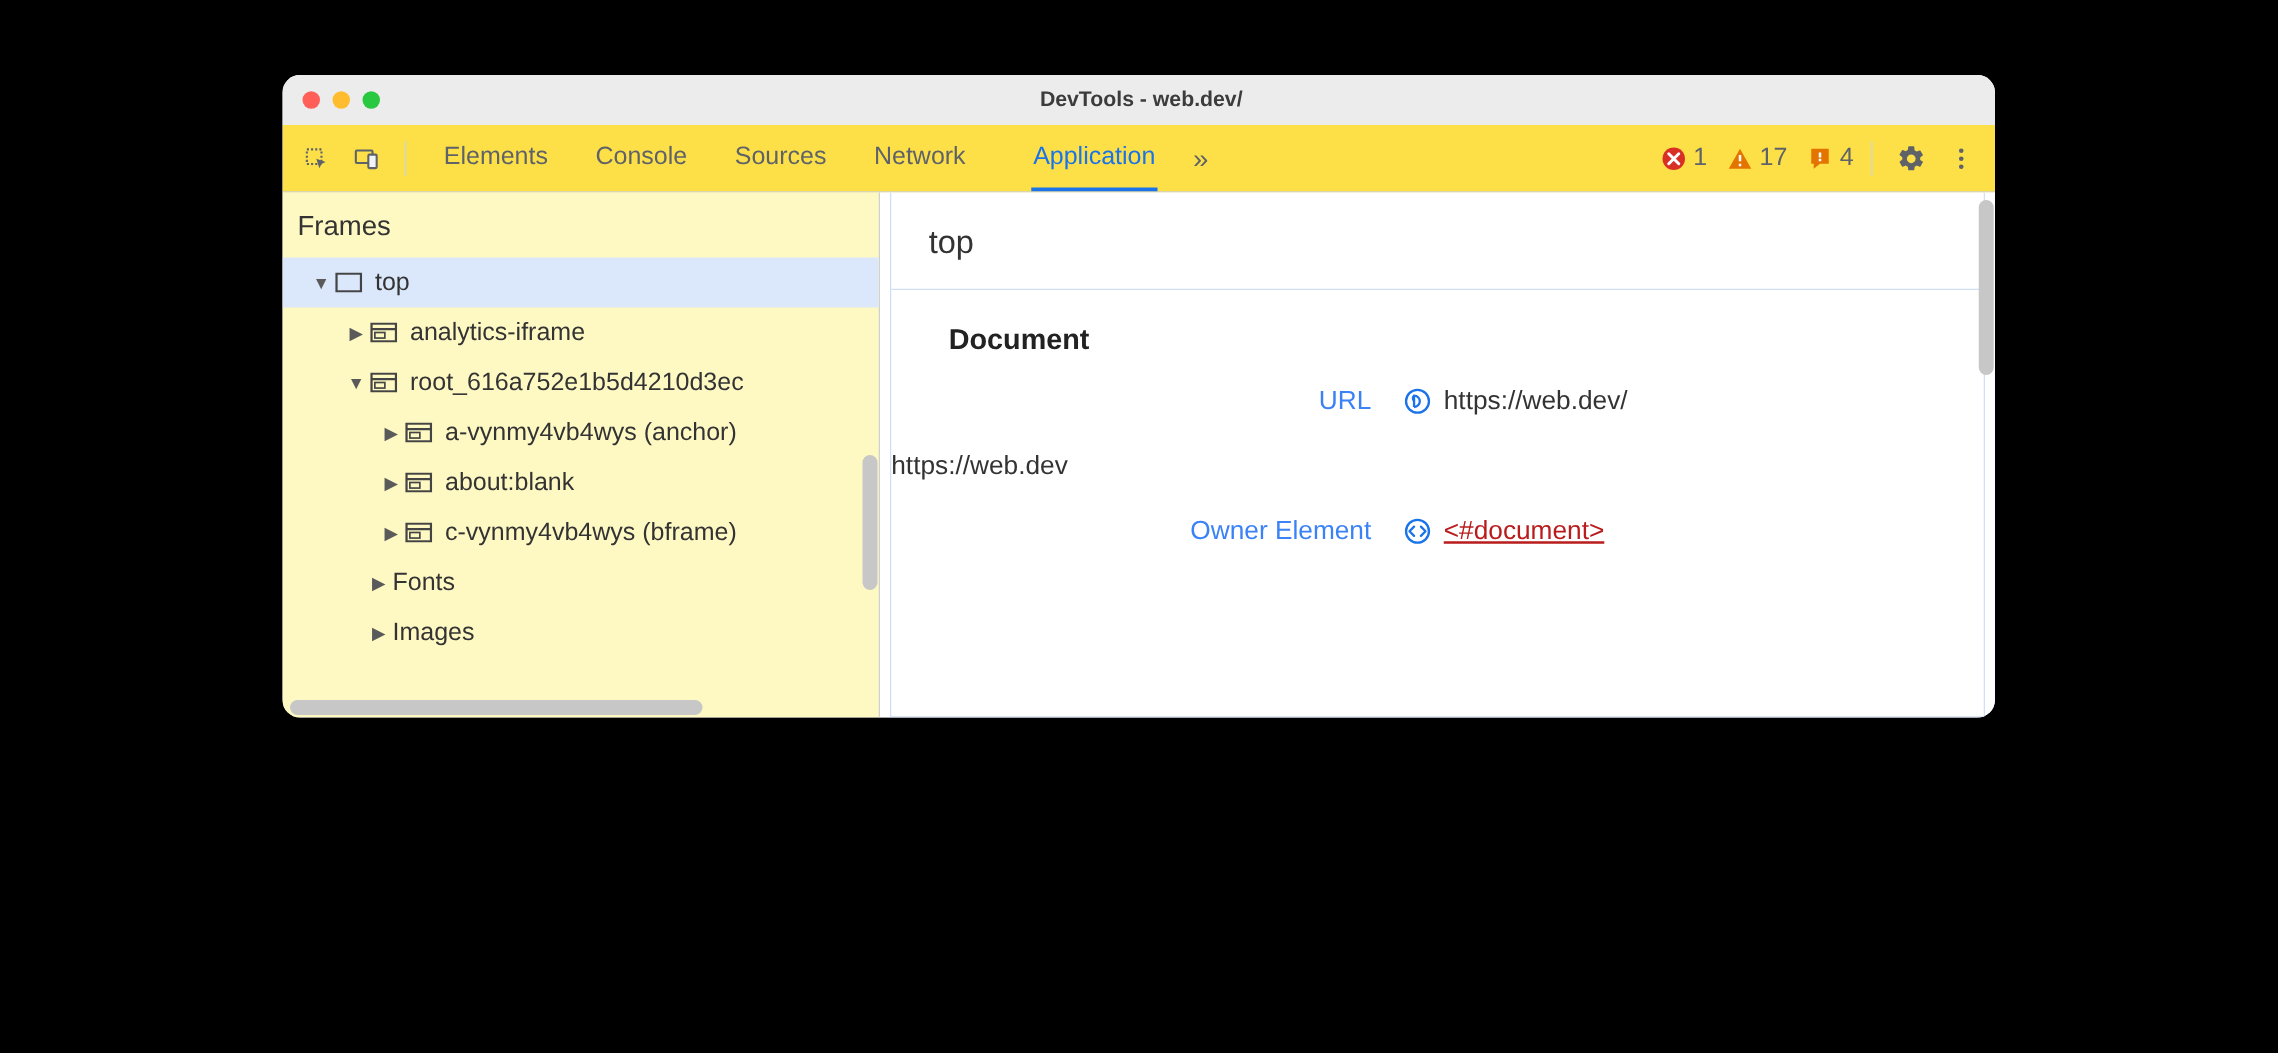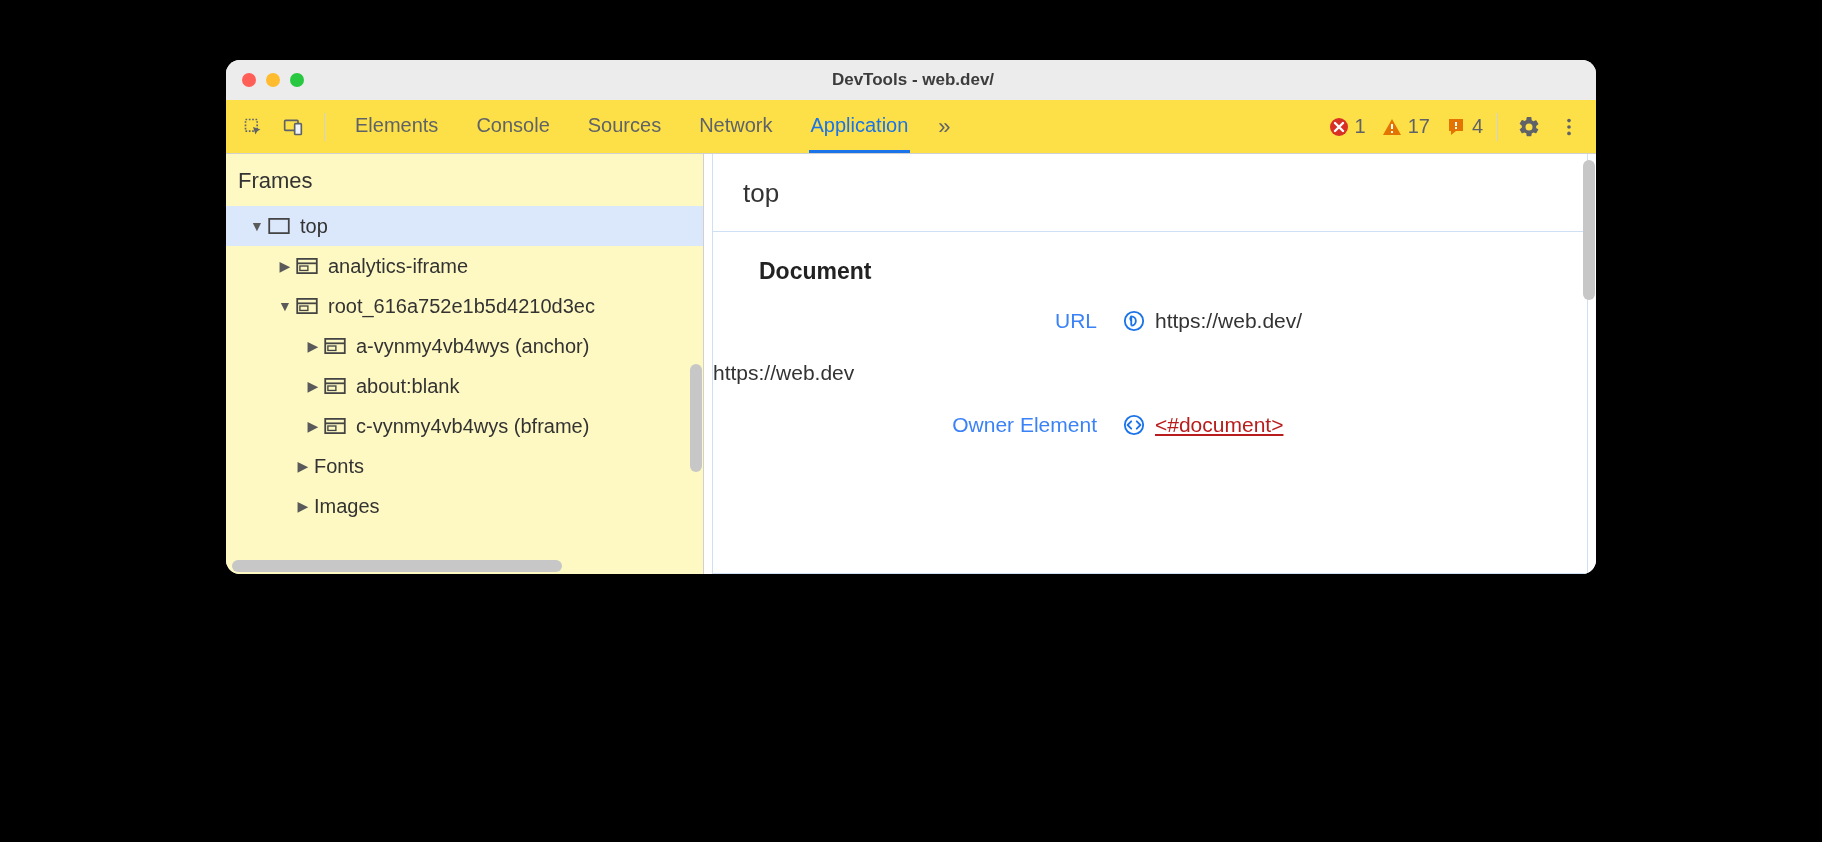--- a/index.html
+++ b/index.html
@@ -56,21 +56,21 @@
   .toolbar .divider {
     width:1px; height:28px; background:#cfd3d6; margin:0 8px;
   }
   .tabs { display:flex; align-items:stretch; gap:34px; margin-left:14px; height:100%; }
   .tab {
     display:flex; align-items:center;
     font-size:20px; color:#5f6368; cursor:pointer;
     border-bottom:3px solid transparent;
     padding: 0 2px;
   }
-  .tab.active { color:#1a73e8; border-bottom-color:#1a73e8; }
+  .tab.active { color:#1a73e8; border-bottom-color:#1a73e8;margin-left:16px; }
   .toolbar .more {
     font-size:22px; color:#5f6368; margin-left:22px; cursor:pointer;
   }
   .spacer { flex:1; }
   .counts { display:flex; align-items:center; gap:16px; font-size:20px; color:#5f6368; }
   .count { display:flex; align-items:center; gap:6px; }
   .ic { width:20px; height:20px; }
   
   .content {
     display:flex;

